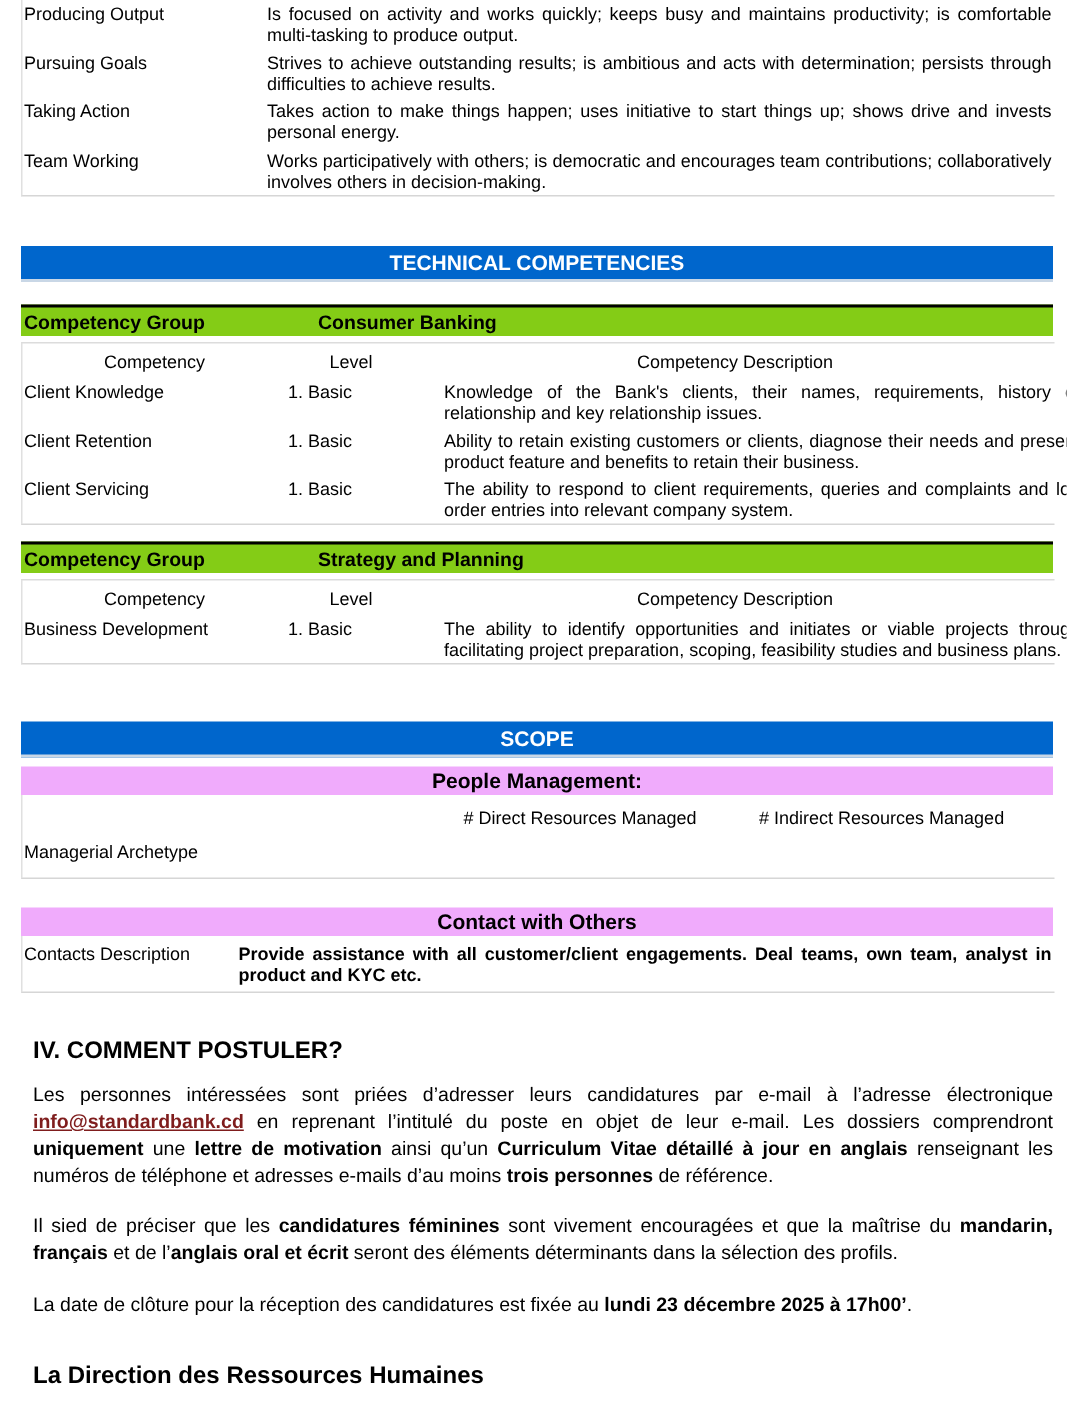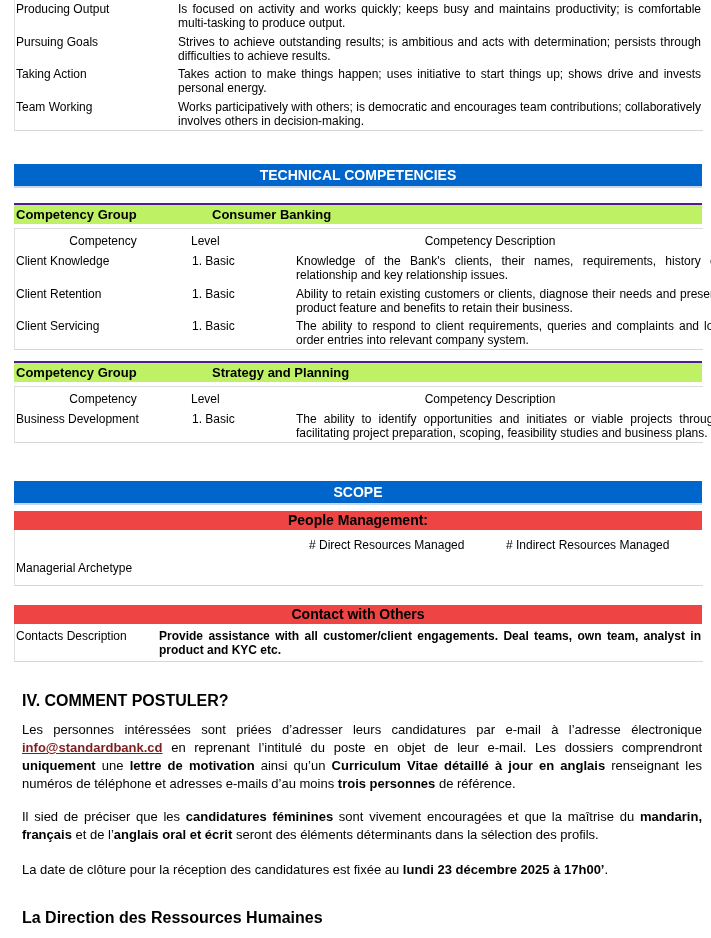--- a/index.html
+++ b/index.html
@@ -16,38 +16,38 @@
   .beh-row { position: absolute; left: 0; width: 688px; }
   .beh-name { position: absolute; left: 1px; top: 0; width: 150px; }
   .beh-desc { position: absolute; left: 163px; top: 0; width: 523px; text-align: justify; text-align-last: left; }
 
   .section-bar {
     left: 14px; width: 688px; height: 22px; background: #0066cc;
     color: #fff; font-weight: bold; font-size: 14px; text-align: center; line-height: 22px;
     border-bottom: 2px solid #c9d7e6;
   }
   .group-bar {
-    left: 14px; width: 688px; height: 19px; background: #bef264;
-    border-top: 2px solid #4c1d95; font-weight: bold; font-size: 13px; line-height: 19px;
+    left: 14px; width: 688px; height: 19px; background: #84cc16;
+    border-top: 2px solid #000000; font-weight: bold; font-size: 13px; line-height: 19px;
   }
   .group-bar .g-label { position: absolute; left: 2px; top: 0; }
   .group-bar .g-value { position: absolute; left: 198px; top: 0; }
 
   .comp-table { left: 14px; width: 688px; border-left: 1px solid #e0e0e0; border-bottom: 1px solid #d6d6d6; border-top: 1px solid #dcdcdc; }
   .comp-head { position: absolute; left: 0; width: 688px; font-size: 12px; }
   .comp-head .h1 { position: absolute; left: 0; width: 176px; text-align: center; }
-  .comp-head .h2 { position: absolute; left: 176px; width: 86px; }
+  .comp-head .h2 { position: absolute; left: 176px; width: 86px; text-align: center; }
   .comp-head .h3 { position: absolute; left: 262px; width: 426px; text-align: center; }
   .comp-row { position: absolute; left: 0; width: 688px; }
   .comp-row .c1 { position: absolute; left: 1px; width: 170px; }
   .comp-row .c2 { position: absolute; left: 177px; width: 80px; }
   .comp-row .c3 { position: absolute; left: 281px; width: 424px; text-align: justify; text-align-last: left; }
 
   .sub-bar {
-    left: 14px; width: 688px; height: 19px; background: #ef4444;
+    left: 14px; width: 688px; height: 19px; background: #f0abfc;
     font-weight: bold; font-size: 14px; text-align: center; line-height: 19px;
   }
 
   .scope-box { left: 14px; width: 688px; border-left: 1px solid #e0e0e0; border-bottom: 1px solid #d6d6d6; }
 
   h2.heading { position: absolute; margin: 0; font-size: 16px; font-weight: bold; }
   .para { position: absolute; left: 22px; width: 680px; font-size: 13px; line-height: 18px; text-align: justify; }
   .para b { font-weight: bold; }
   .para a { color: #7f1d1d; text-decoration: underline; font-weight: bold; }
 </style>

